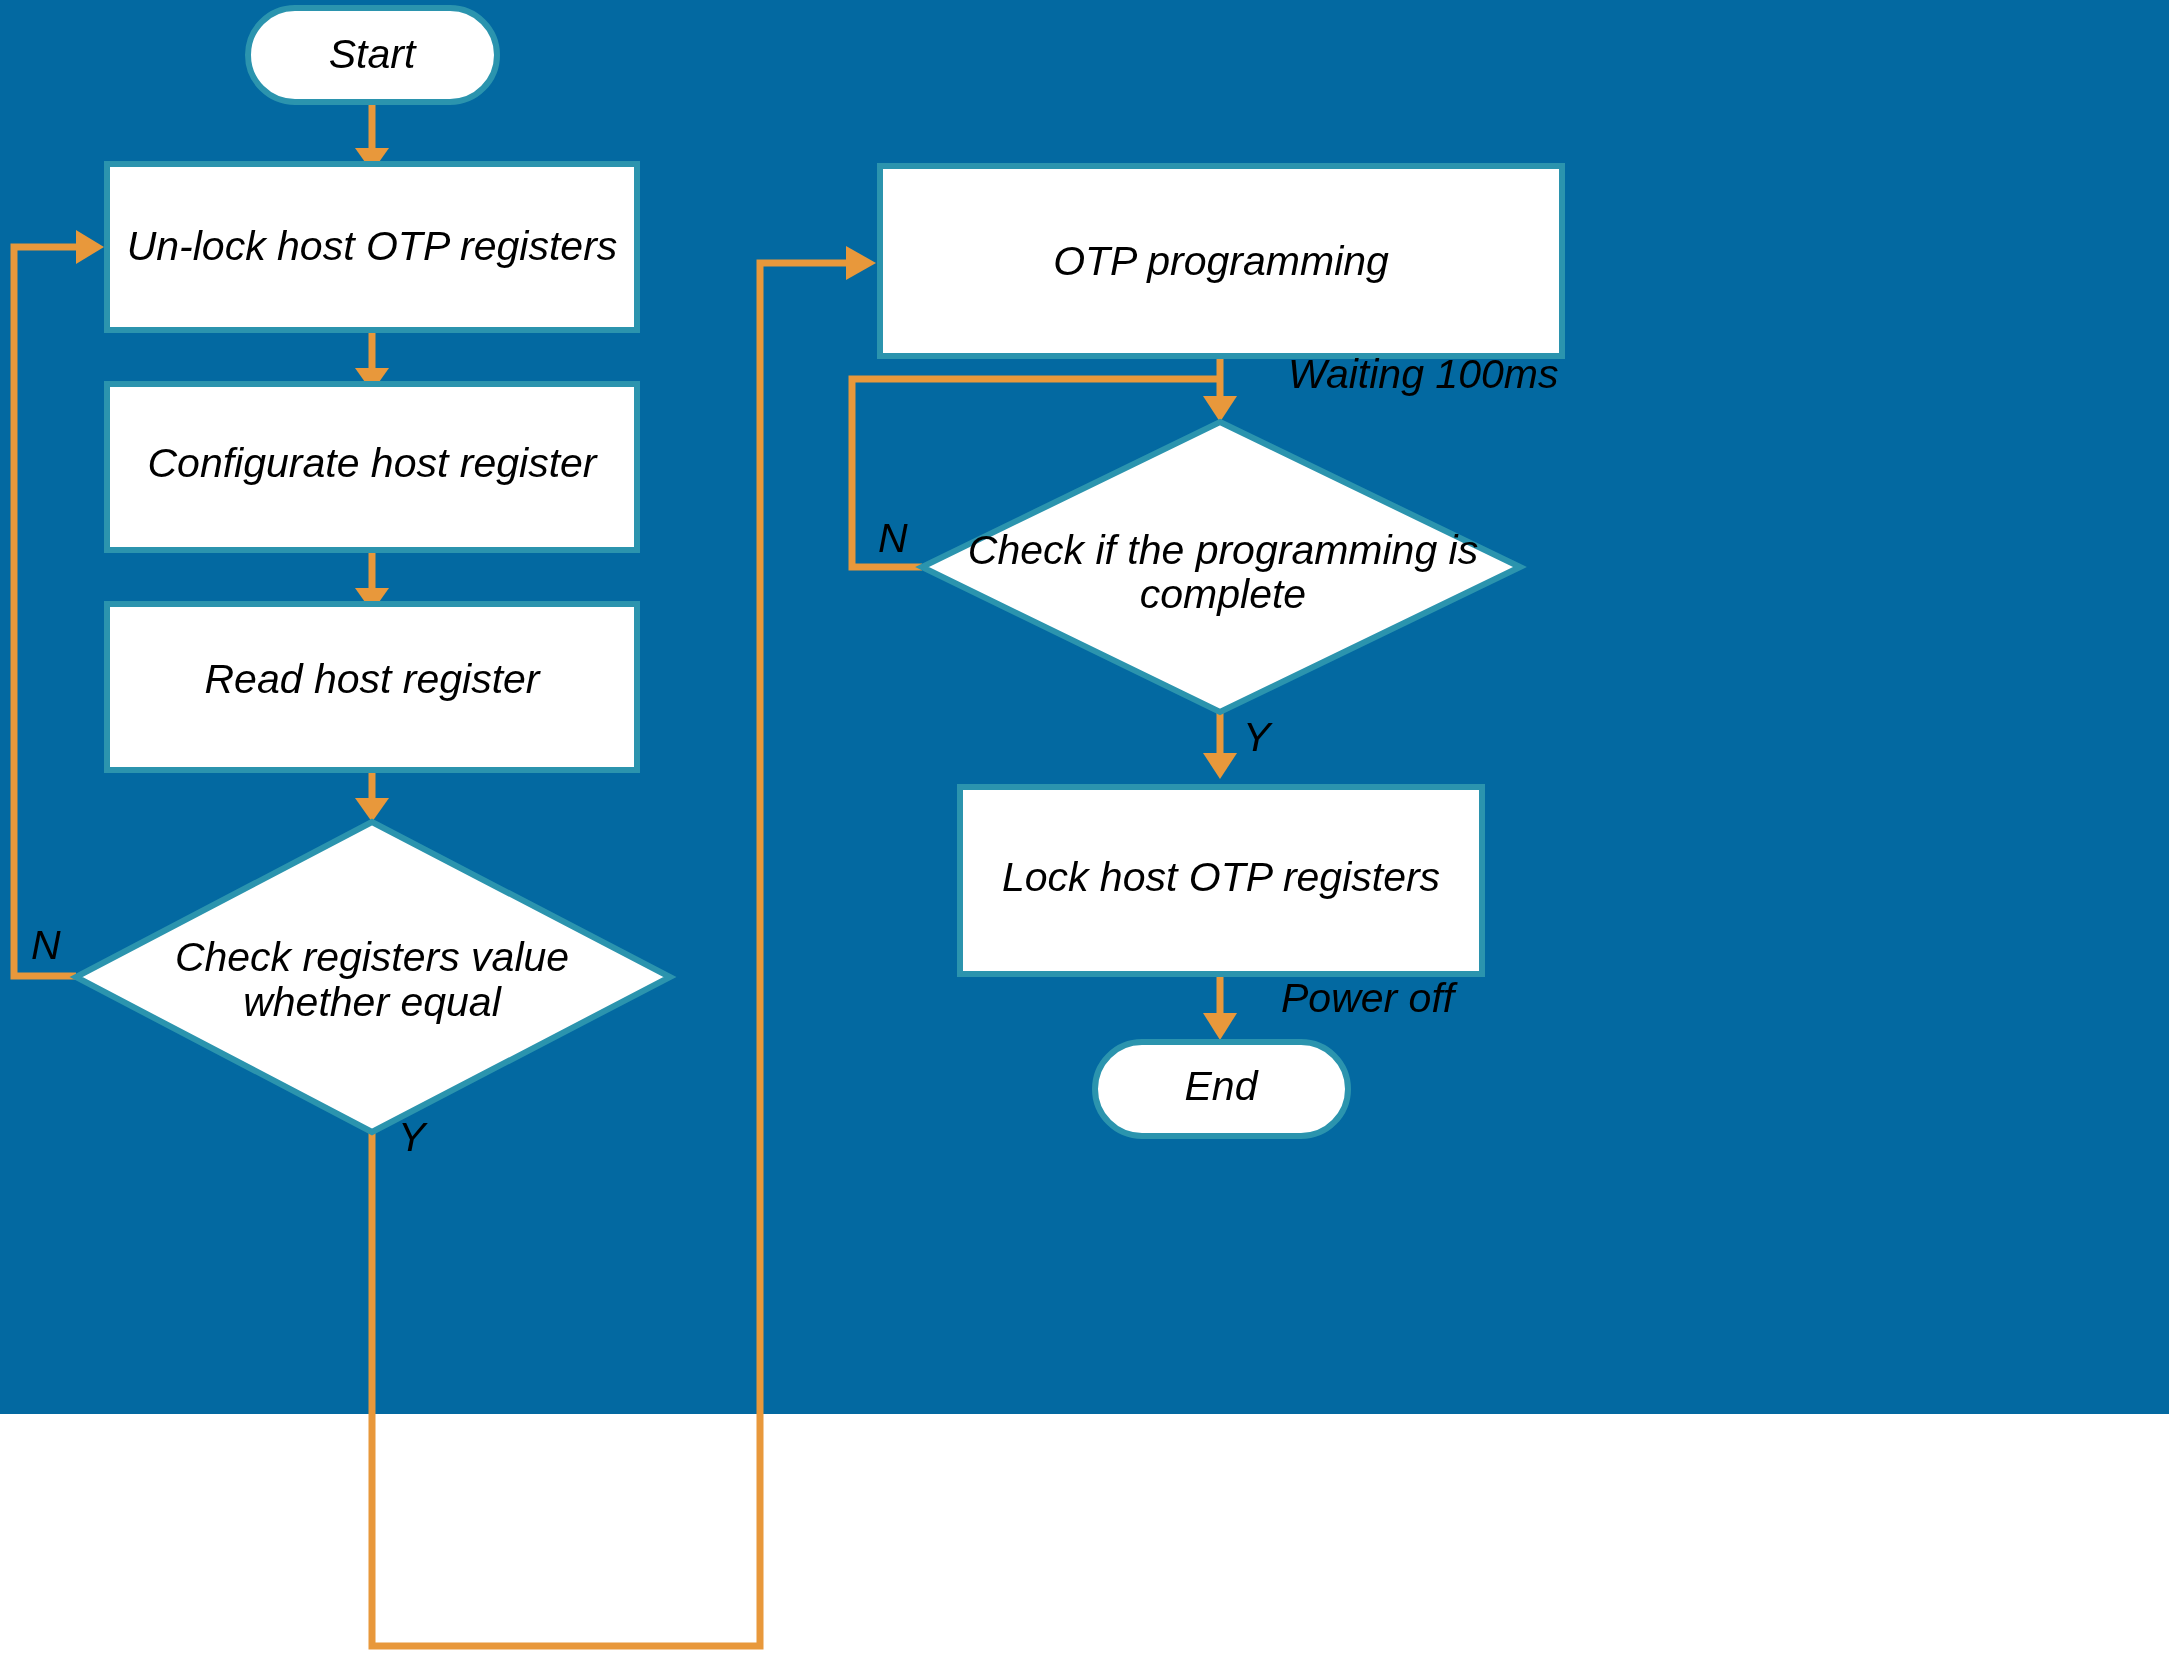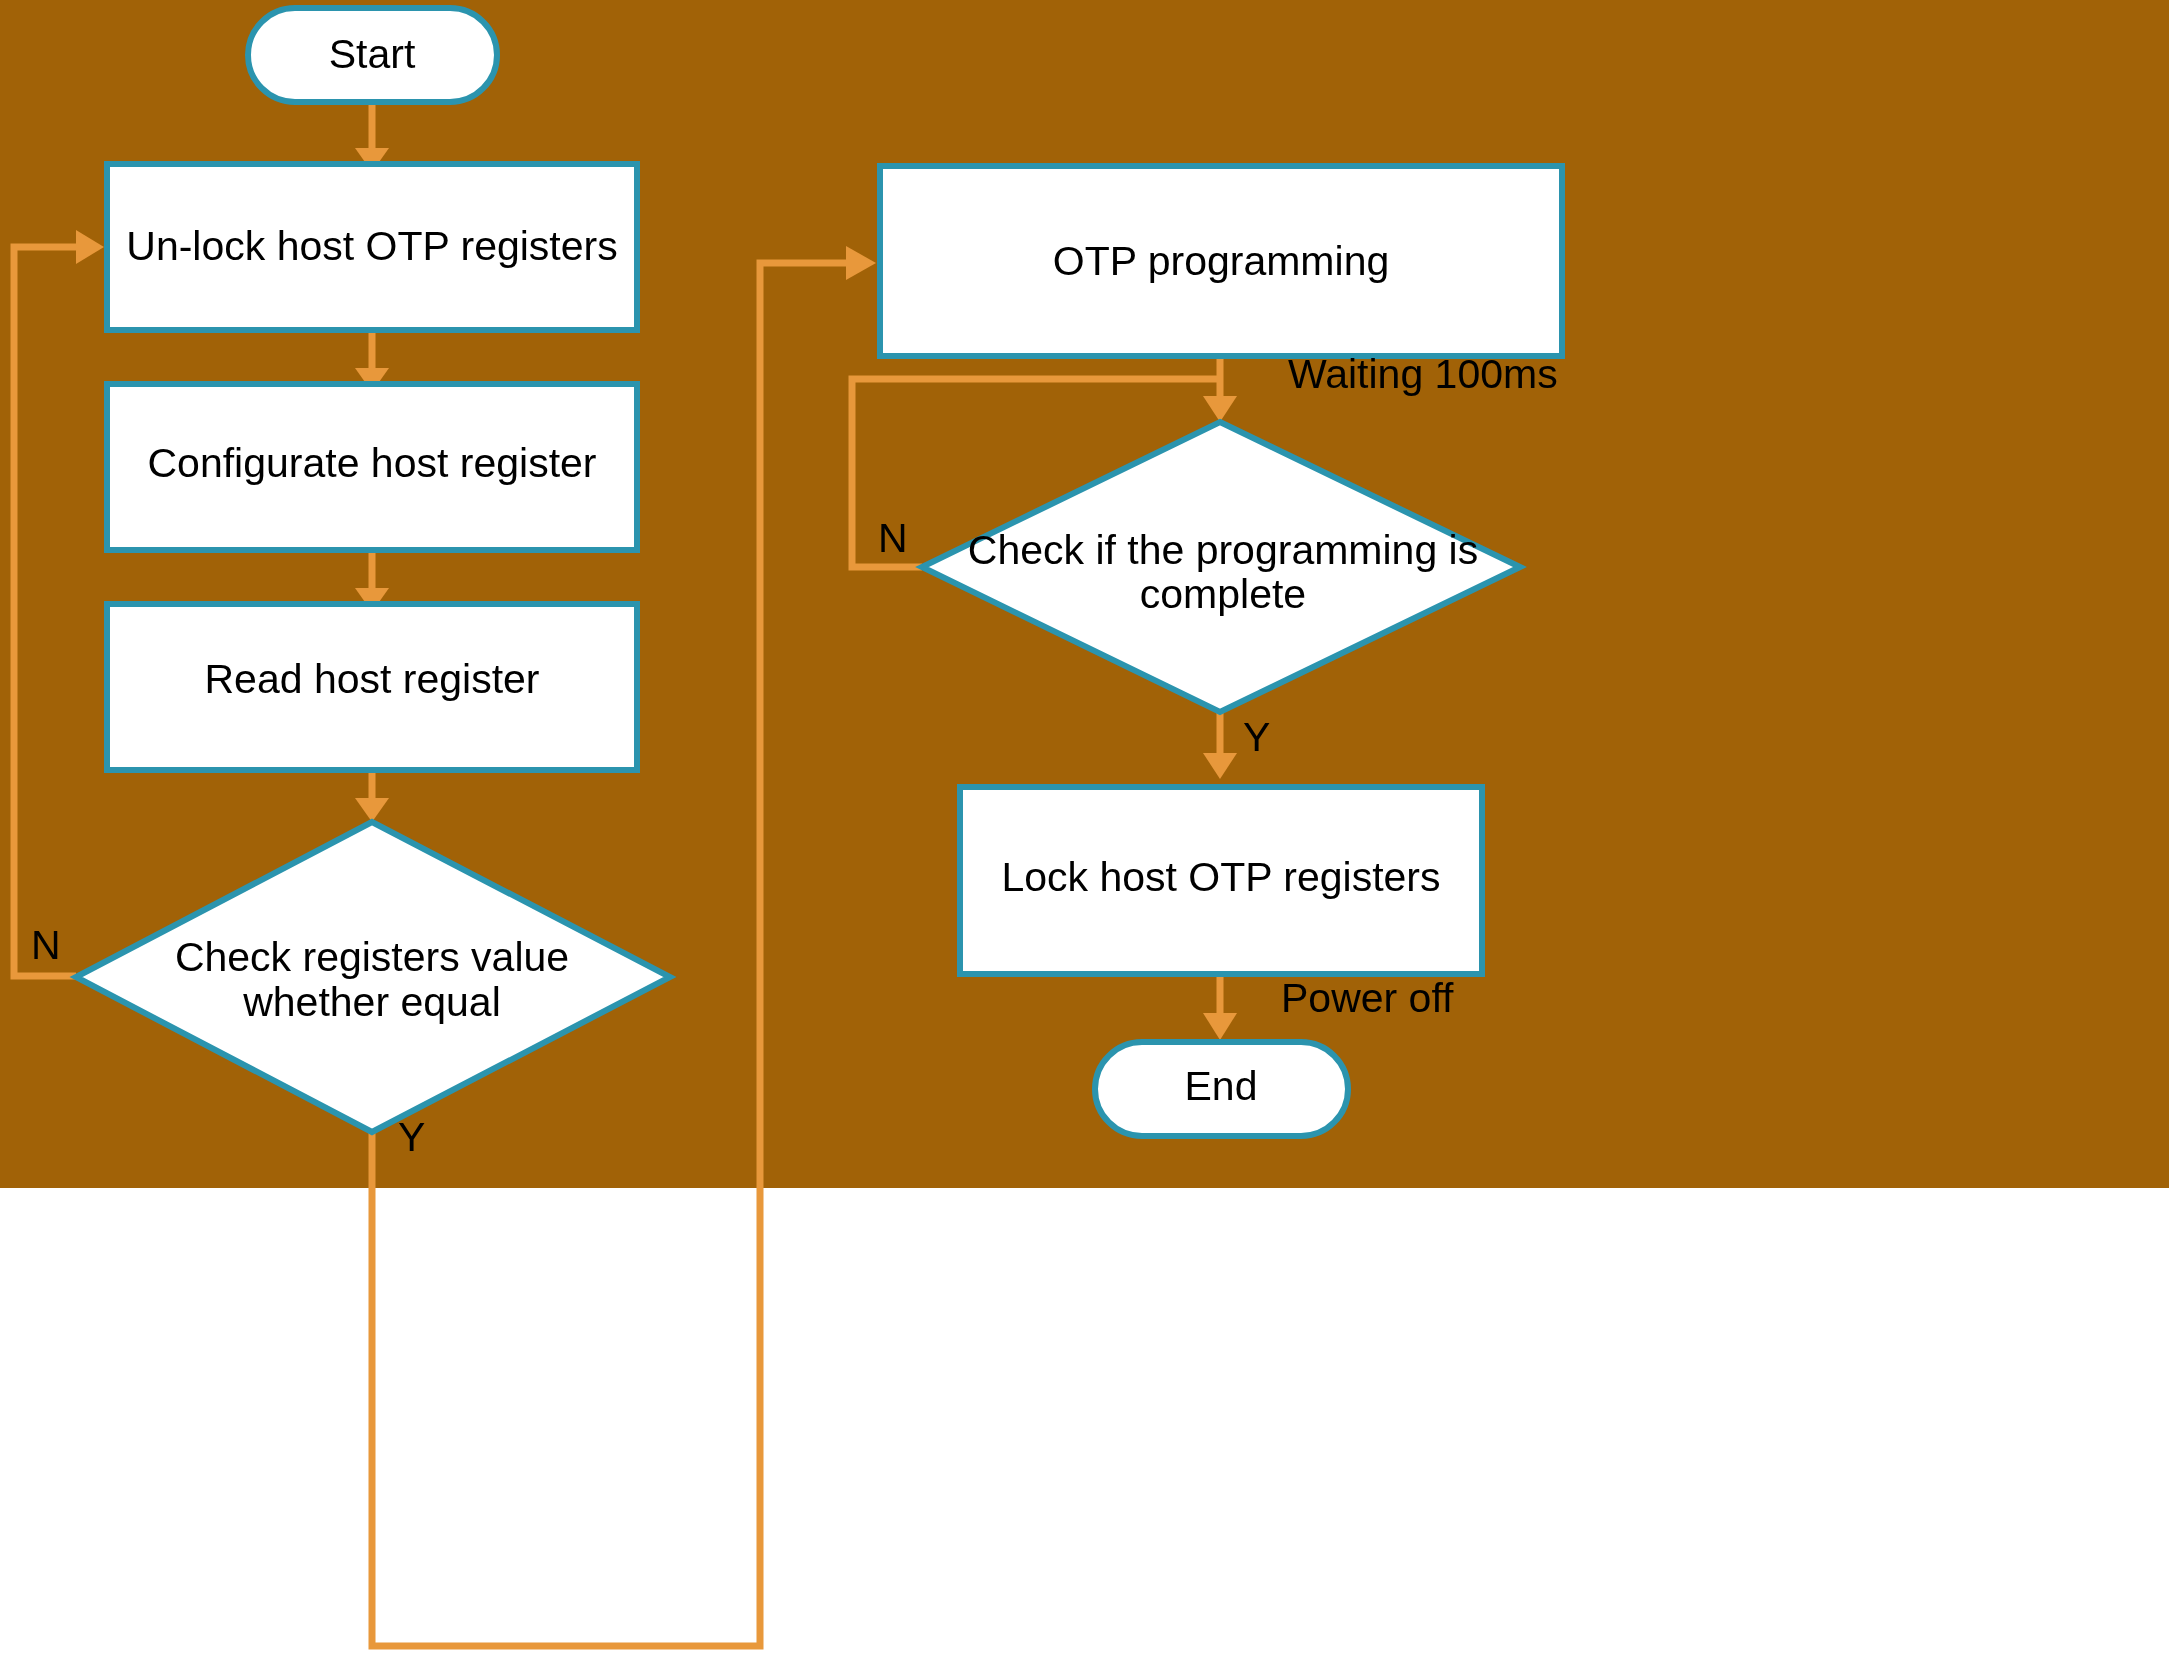--- a/index.html
+++ b/index.html
@@ -9,22 +9,23 @@
   }
   body {
     width: 2169px;
     height: 1661px;
     overflow: hidden;
     font-family: "Liberation Sans", sans-serif;
   }
   #flowchart-root {
     position: relative;
     width: 2169px;
-    height: 1188px;
-    background: #a16207;
+    height: 1414px;
+    background: #0369a1;
+    font-style: italic;
   }
   svg.fc {
     position: absolute;
     top: 0;
     left: 0;
     width: 2169px;
     height: 1661px;
     display: block;
   }
   .node-shape {

